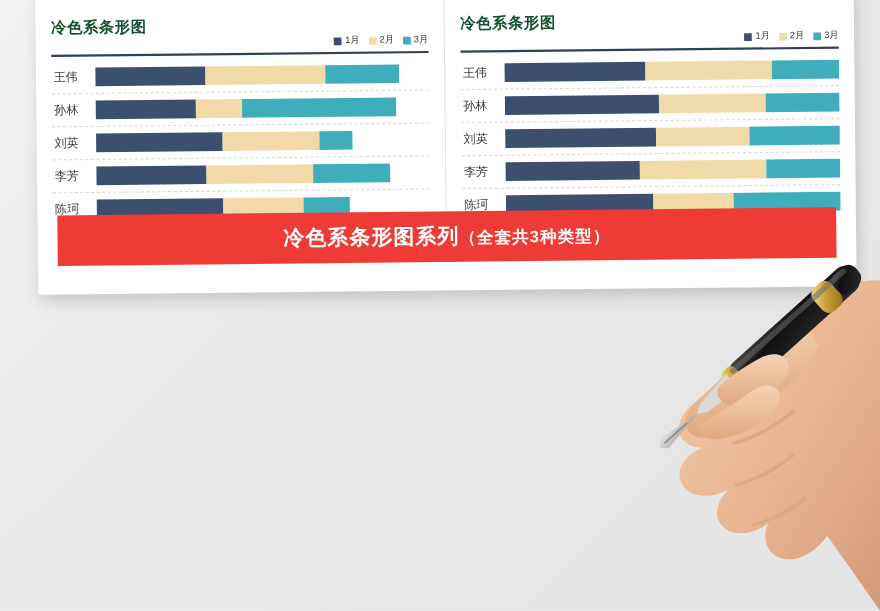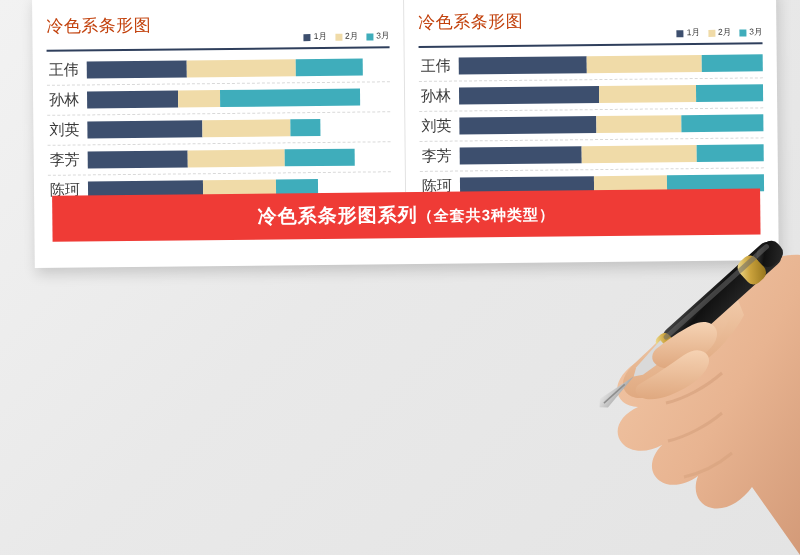--- a/index.html
+++ b/index.html
@@ -33,36 +33,36 @@
     box-sizing:border-box;
     padding:10px 14px 6px 14px;
   }
   .panel.left{border-right:1px solid #e2e2e2;}
   .panel-head{
     display:flex;align-items:center;justify-content:space-between;
     border-bottom:2px solid #2f3f5c;
     padding-bottom:4px;margin-bottom:4px;
   }
   .panel-title{
-    font-size:17px;font-weight:normal;color:#c2410c;letter-spacing:.5px;
+    font-size:14px;font-weight:bold;color:#14532d;letter-spacing:.5px;
   }
   .legend{display:flex;gap:8px;align-items:center;margin-top:28px;}
   .legend-item{display:flex;align-items:center;gap:3px;font-size:8.5px;color:#333;}
   .legend-swatch{width:7px;height:7px;display:inline-block;}
   
   .rows{display:flex;flex-direction:column;}
   .row{
     display:flex;align-items:center;
     height:29px;
     border-bottom:1px dashed #d9d9d9;
   }
   .row:last-child{border-bottom:none;}
   .row-label{
     width:40px;flex:0 0 40px;
-    font-size:15px;color:#3a3a3a;
+    font-size:11px;color:#3a3a3a;
     padding-left:2px;
     box-sizing:border-box;
   }
   .bar-track{
     position:relative;flex:1;height:17px;
     display:flex;
   }
   .seg{height:100%;}
   
   .banner{

